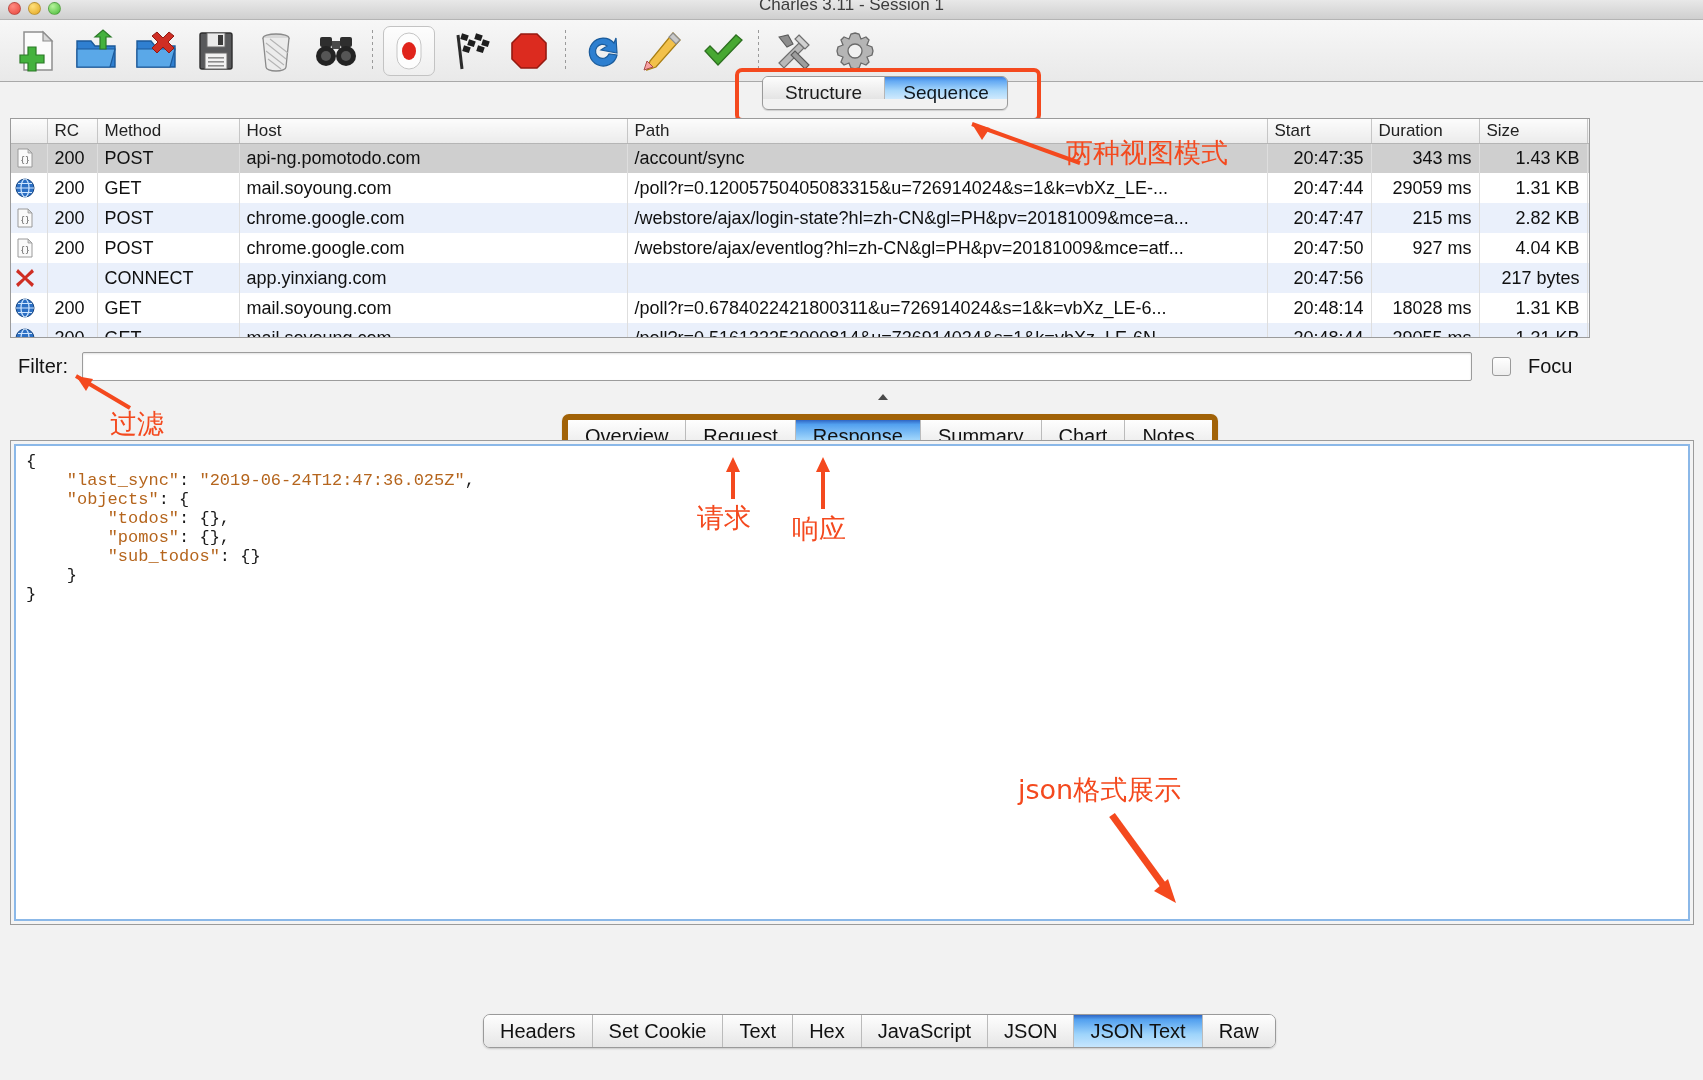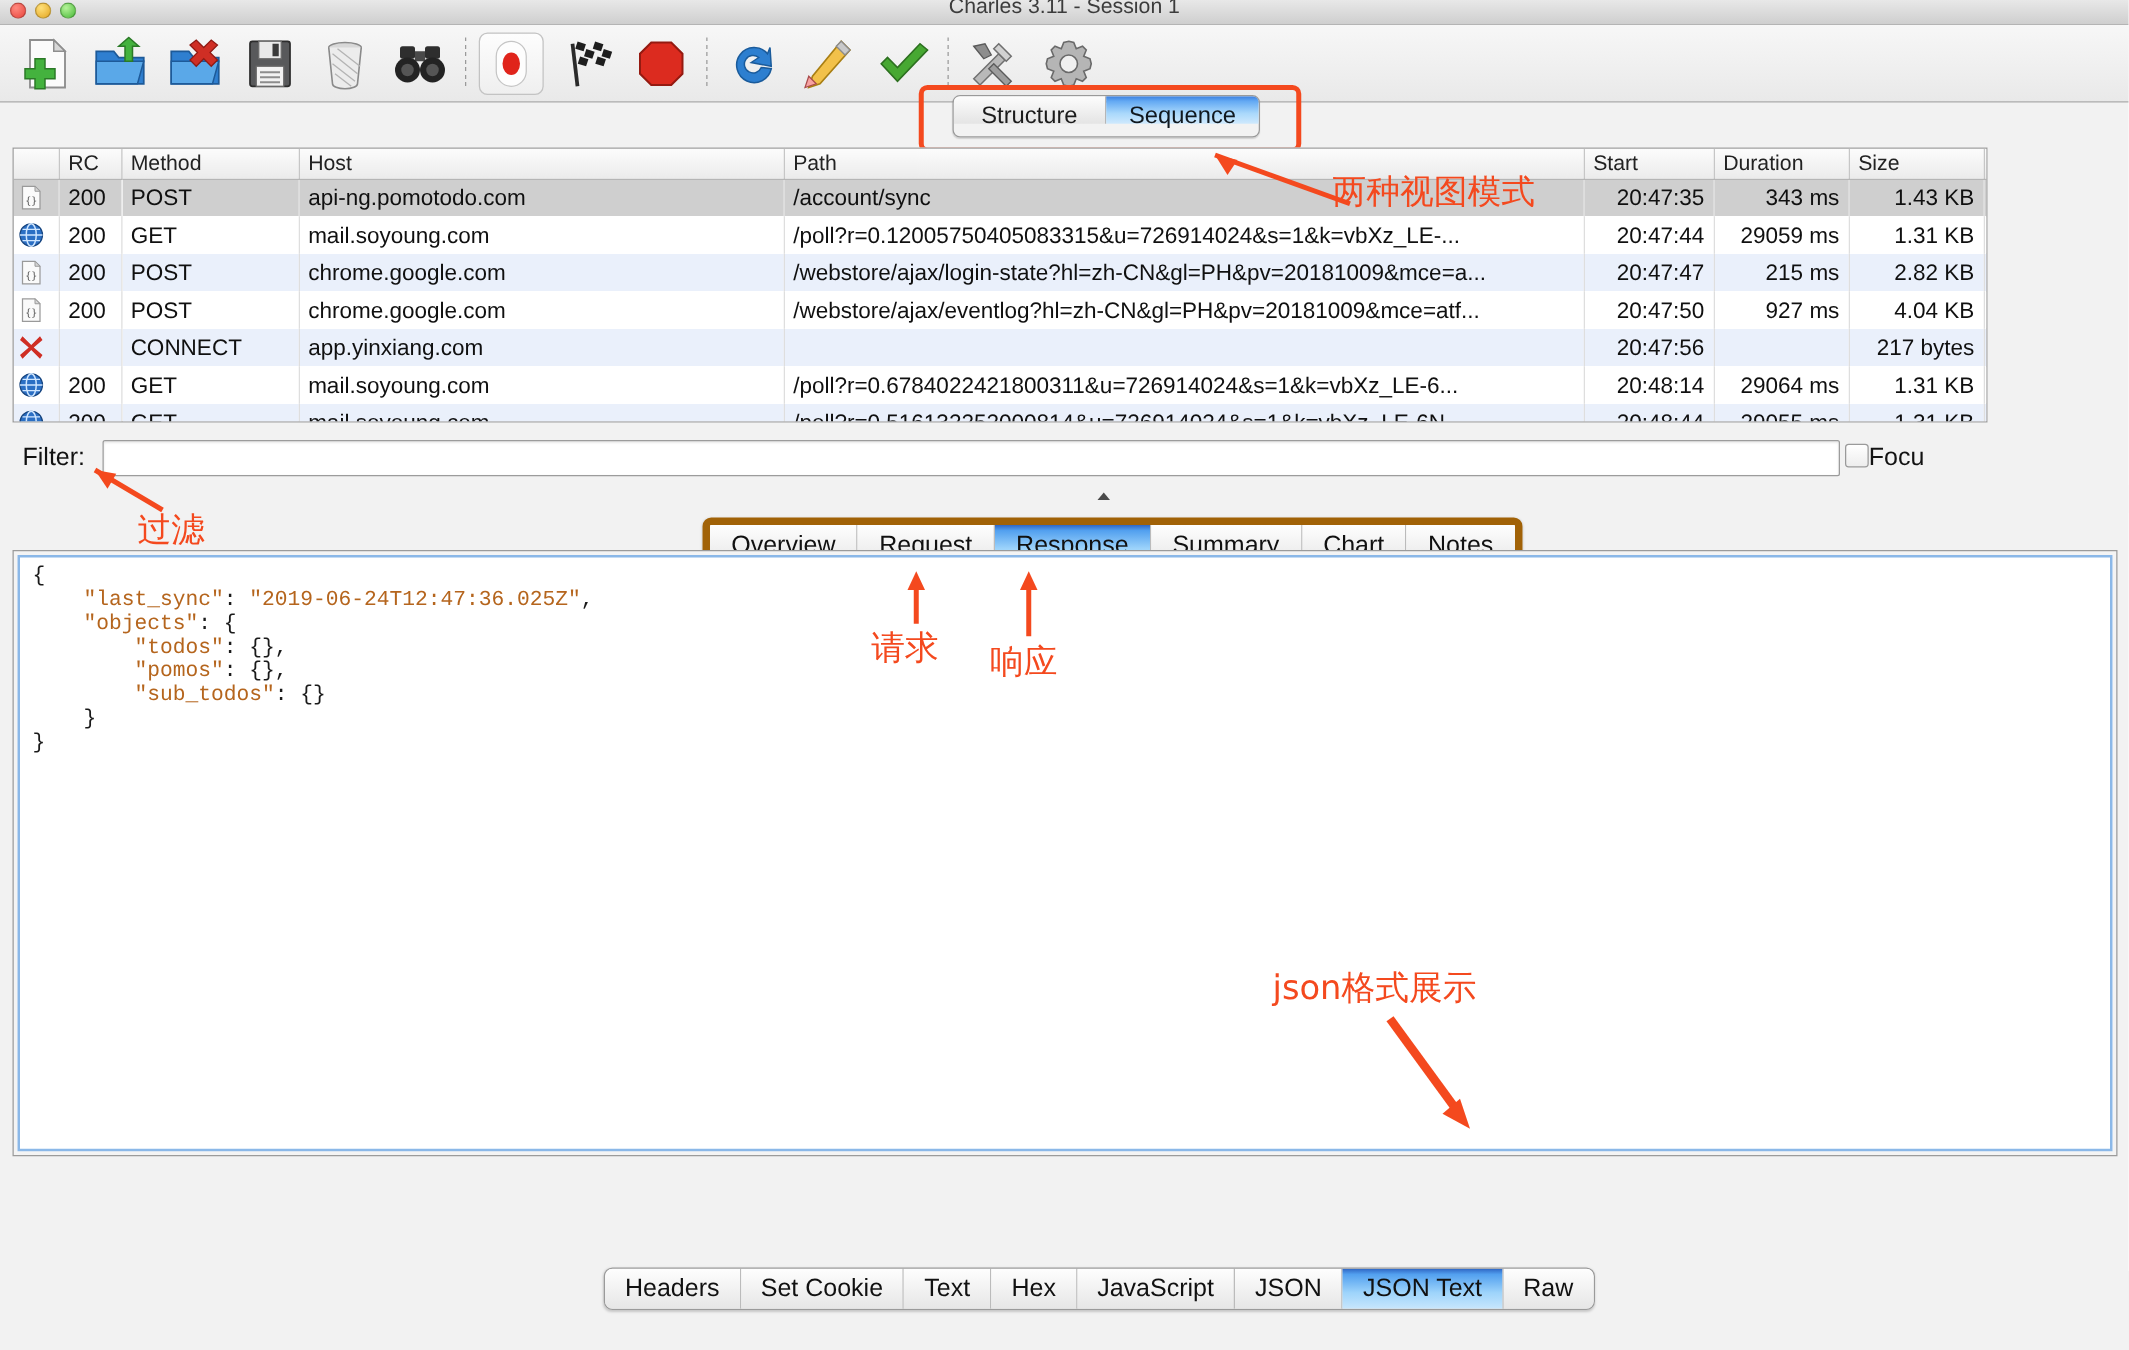--- a/index.html
+++ b/index.html
@@ -119,21 +119,21 @@
     position: absolute; left: 0; top: 345px; width: 1703px; height: 42px;
     display: flex; align-items: center;
   }
   .filter-label { margin-left: 18px; font-size: 20px; color: #121212; }
   .filter-input {
     margin-left: 14px; width: 1390px; height: 29px;
     border: 1px solid #9c9c9c; border-radius: 2px; background: #fff;
     font-size: 16px; padding: 0 6px; color: #111;
     box-shadow: inset 0 1px 2px rgba(0,0,0,.12);
   }
-  .focus-box { display: flex; align-items: flex-start; margin-left: 4px; gap: 0; }
+  .focus-box { display: flex; align-items: center; margin-left: 20px; gap: 17px; }
   .cbx {
     width: 19px; height: 19px; border: 1px solid #9a9a9a; border-radius: 3px;
     background: linear-gradient(to bottom,#ffffff,#ededed);
   }
   .focus-label { font-size: 20px; color: #121212; }
 
   
   .handle {
     position: absolute; left: 0; top: 388px; width: 1703px; height: 22px;
     background: #f2f2f2;
@@ -468,21 +468,21 @@
                 <circle cx="10" cy="10" r="9" fill="none" stroke="#17457f"></circle>
                 <ellipse cx="10" cy="10" rx="4" ry="9" fill="none" stroke="#cfe6ff" stroke-width="1.2"></ellipse>
                 <path d="M1 10 h18 M3 5.5 h14 M3 14.5 h14" stroke="#cfe6ff" stroke-width="1.1" fill="none"></path>
               </svg>
             </td>
             <td>200</td>
             <td>GET</td>
             <td>mail.soyoung.com</td>
             <td>/poll?r=0.6784022421800311&amp;u=726914024&amp;s=1&amp;k=vbXz_LE-6...</td>
             <td class="num">20:48:14</td>
-            <td class="num">29064 ms</td>
+            <td class="num">18028 ms</td>
             <td class="num">1.31 KB</td>
             <td></td>
           </tr>
           <tr class="row-alt">
             <td style="padding: 0px 4px;">
               <svg class="icn" viewBox="0 0 20 20">
                 <circle cx="10" cy="10" r="9" fill="#2b6fc4"></circle>
                 <circle cx="10" cy="10" r="9" fill="none" stroke="#17457f"></circle>
                 <ellipse cx="10" cy="10" rx="4" ry="9" fill="none" stroke="#cfe6ff" stroke-width="1.2"></ellipse>
                 <path d="M1 10 h18 M3 5.5 h14 M3 14.5 h14" stroke="#cfe6ff" stroke-width="1.1" fill="none"></path>

